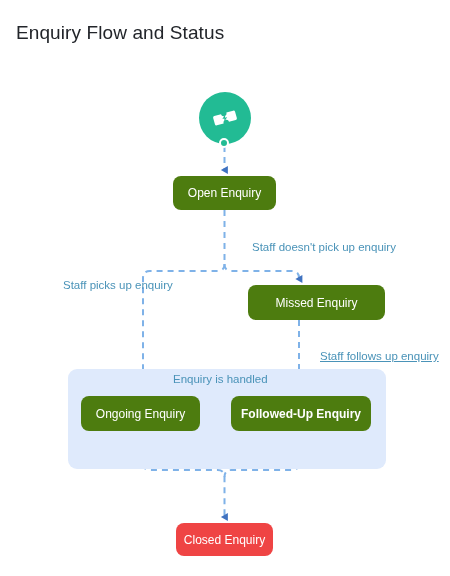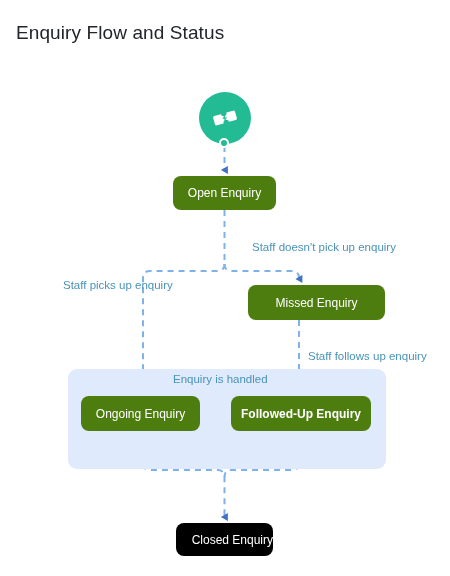--- a/index.html
+++ b/index.html
@@ -62,21 +62,21 @@
     align-items: center;
     justify-content: center;
     border-radius: 8px;
     color: #ffffff;
     font-size: 12px;
     line-height: 1;
     white-space: nowrap;
     box-sizing: border-box;
   }
   .node.blue   { background: #4d7c0f; }
-  .node.grey   { background: #000000; justify-content: flex-end; }
+  .node.grey   { background: #ef4444; }
 
   #node-open-enquiry      { left: 173px; top: 176px; width: 103px; height: 34px; }
   #node-missed-enquiry    { left: 232px; top: 285px; width: 137px; height: 35px; margin-left: 16px; }
   #node-ongoing-enquiry   { left: 81px;  top: 396px; width: 119px; height: 35px; }
   #node-followed-up       { left: 231px; top: 396px; width: 140px; height: 35px; font-weight: bold; }
   #node-closed-enquiry    { left: 176px; top: 523px; width: 97px;  height: 33px; }
 
   
   #node-start {
     position: absolute;
@@ -107,21 +107,21 @@
   
   .edge-label {
     position: absolute;
     font-size: 11.5px;
     color: #4a93b8;
     white-space: nowrap;
     line-height: 1;
   }
   #label-picks-up     { left: 63px;  top: 242px; margin-top: 38px; }
   #label-doesnt-pick  { left: 252px; top: 242px; }
-  #label-follows-up   { left: 308px; top: 351px; }
+  #label-follows-up   { left: 320px; top: 351px; text-decoration: underline; }
   #label-handled      { left: 173px; top: 374px; text-align: right; }
 </style>
 </head>
 <body>
 
 <div id="diagram-root">
 
   <div class="page-title">Enquiry Flow and Status</div>
 
   <svg id="connectors" viewBox="0 0 450 576" width="450" height="576" xmlns="http://www.w3.org/2000/svg">

